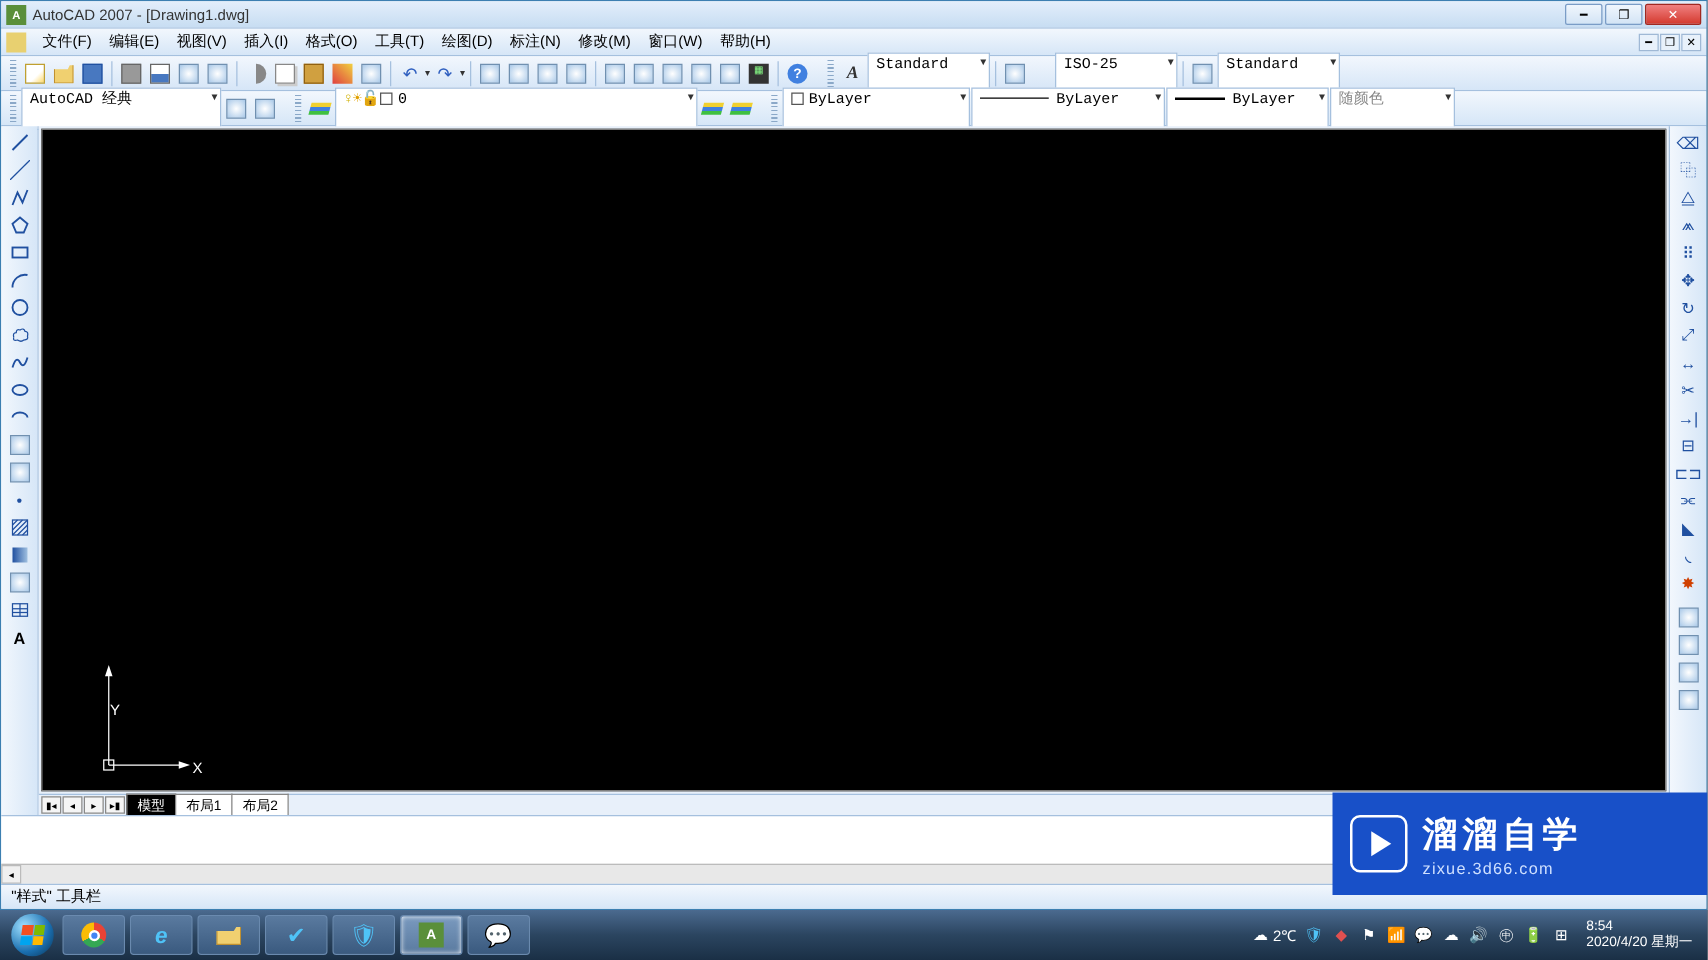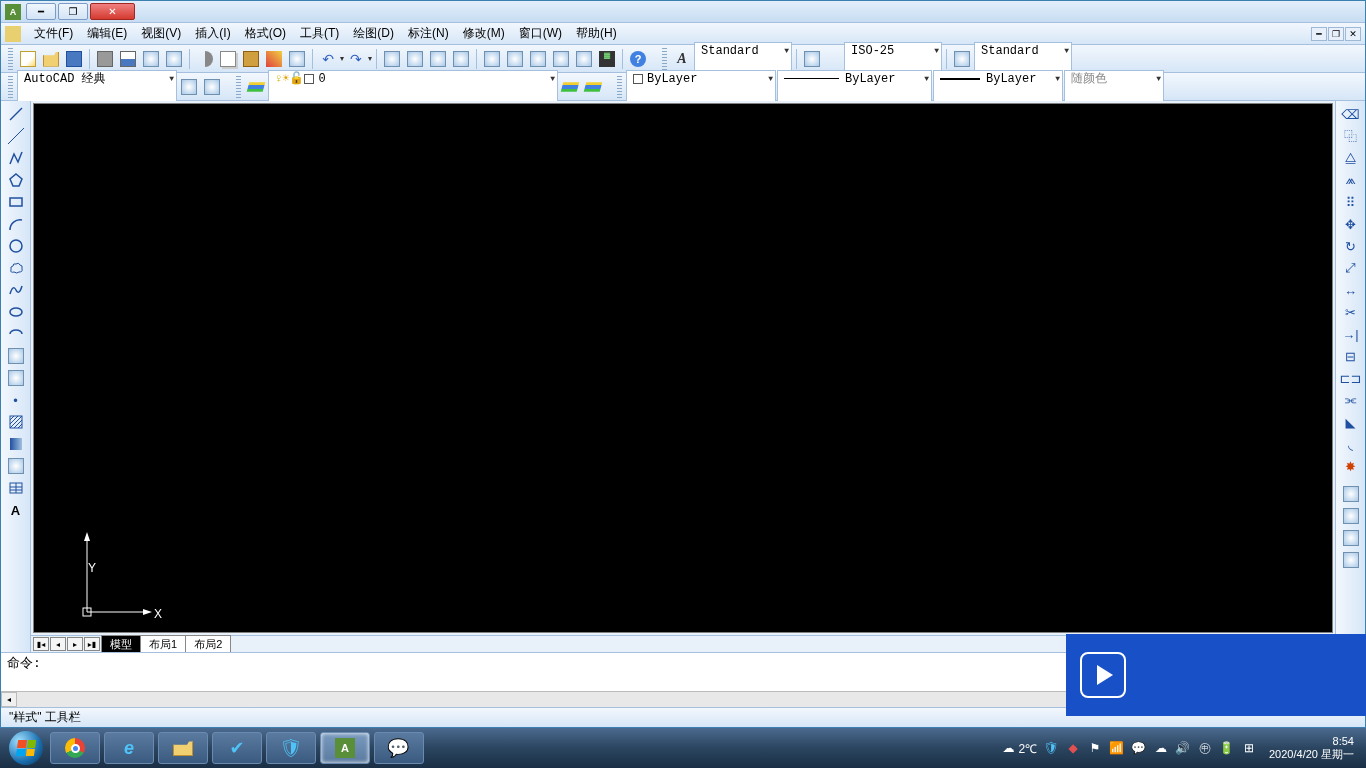--- a/index.html
+++ b/index.html
@@ -96,32 +96,33 @@
 
 .taskbar { position: absolute; left: 0; bottom: 0; width: 1366px; height: 40px; background: linear-gradient(#4b6a8f, #2b4560 50%, #1a2f45); display: flex; align-items: center; padding: 0 6px; gap: 4px; color: #fff; z-index: 100; }
 .start-btn { width: 40px; height: 40px; display: flex; align-items: center; justify-content: center; cursor: pointer; }
 .start-orb { width: 34px; height: 34px; border-radius: 50%; background: radial-gradient(circle at 30% 30%, #9fe0ff, #1a6fb0 60%, #0a3050); display: flex; align-items: center; justify-content: center; }
 .win-flag { width: 18px; height: 16px; display: grid; grid-template: 1fr 1fr / 1fr 1fr; gap: 1px; transform: skewX(-8deg); }
 .win-flag span:nth-child(1){background:#f25022;} .win-flag span:nth-child(2){background:#7fba00;} .win-flag span:nth-child(3){background:#00a4ef;} .win-flag span:nth-child(4){background:#ffb900;}
 .task-btn { width: 50px; height: 32px; background: linear-gradient(#5a7a9f, #3a5a7f); border: 1px solid #6a8aaf; border-radius: 3px; display: flex; align-items: center; justify-content: center; cursor: pointer; }
 .task-btn.active { background: linear-gradient(#7a9abf, #5a7a9f); box-shadow: inset 0 0 4px #fff; }
 .tray { margin-left: auto; display: flex; align-items: center; gap: 6px; font-size: 11px; }
 .tray-icon { width: 16px; height: 16px; display: flex; align-items: center; justify-content: center; font-size: 12px; }
-.tray-clock { text-align: right; line-height: 1.2; font-size: 11px; padding: 0 6px; }
+.tray-clock { line-height: 1.2; font-size: 11px; padding: 0 6px; }
 .weather { display: flex; align-items: center; gap: 4px; font-size: 12px; }
 .layer0-swatch { width:10px; height:10px; border:1px solid #555; background:#fff; display:inline-block; margin-right:4px; vertical-align:middle;}
 .bulb{color:#d0b000;} .sun{color:#e0a000;} .lock{color:#555;}
 </style>
 </head>
 <body>
 
 <div class="window-frame">
 
   <div class="title-bar">
     <div class="app-icon">A</div>
+    <div class="title">AutoCAD 2007 - [Drawing1.dwg]</div>
     <div class="win-btns">
       <div class="win-btn">━</div>
       <div class="win-btn">❐</div>
       <div class="win-btn close">✕</div>
     </div>
   </div>
 
   <div class="menu-bar">
     <div class="doc-icon"></div>
     <div class="menu-item">文件(F)</div>
@@ -501,23 +502,20 @@
         </div>
       <div class="side-btn">
           <span class="icon ic-generic"></span>
         </div>
     </div>
   </div>
 
   <div class="cmd-area">
     <div class="cmd-wrap">
       <div class="cmd-left">
-        <div class="cmd-line">
-          <span>命令:</span>
-        </div>
       </div>
       <div class="cmd-scroll">
         <div class="cmd-sb-btn">▴</div>
         <div class="cmd-sb-btn">▾</div>
       </div>
     </div>
     <div class="h-scroll">
       <div class="h-sb-btn">◂</div>
       <div class="h-sb-track"></div>
       <div class="h-sb-btn">▸</div>
@@ -526,20 +524,24 @@
   </div>
 
   <div class="status-line">
     <span>"样式" 工具栏</span>
   </div>
 
 </div>
 
 <div class="watermark">
   <div class="play"></div>
+  <div class="wm-text">
+    <div class="wm-big">溜溜自学</div>
+    <div class="wm-small">zixue.3d66.com</div>
+  </div>
 </div>
 
 <div class="taskbar">
   <div class="start-btn">
     <div class="start-orb">
         <div class="win-flag">
           <span></span>
           <span></span>
           <span></span>
           <span></span>

